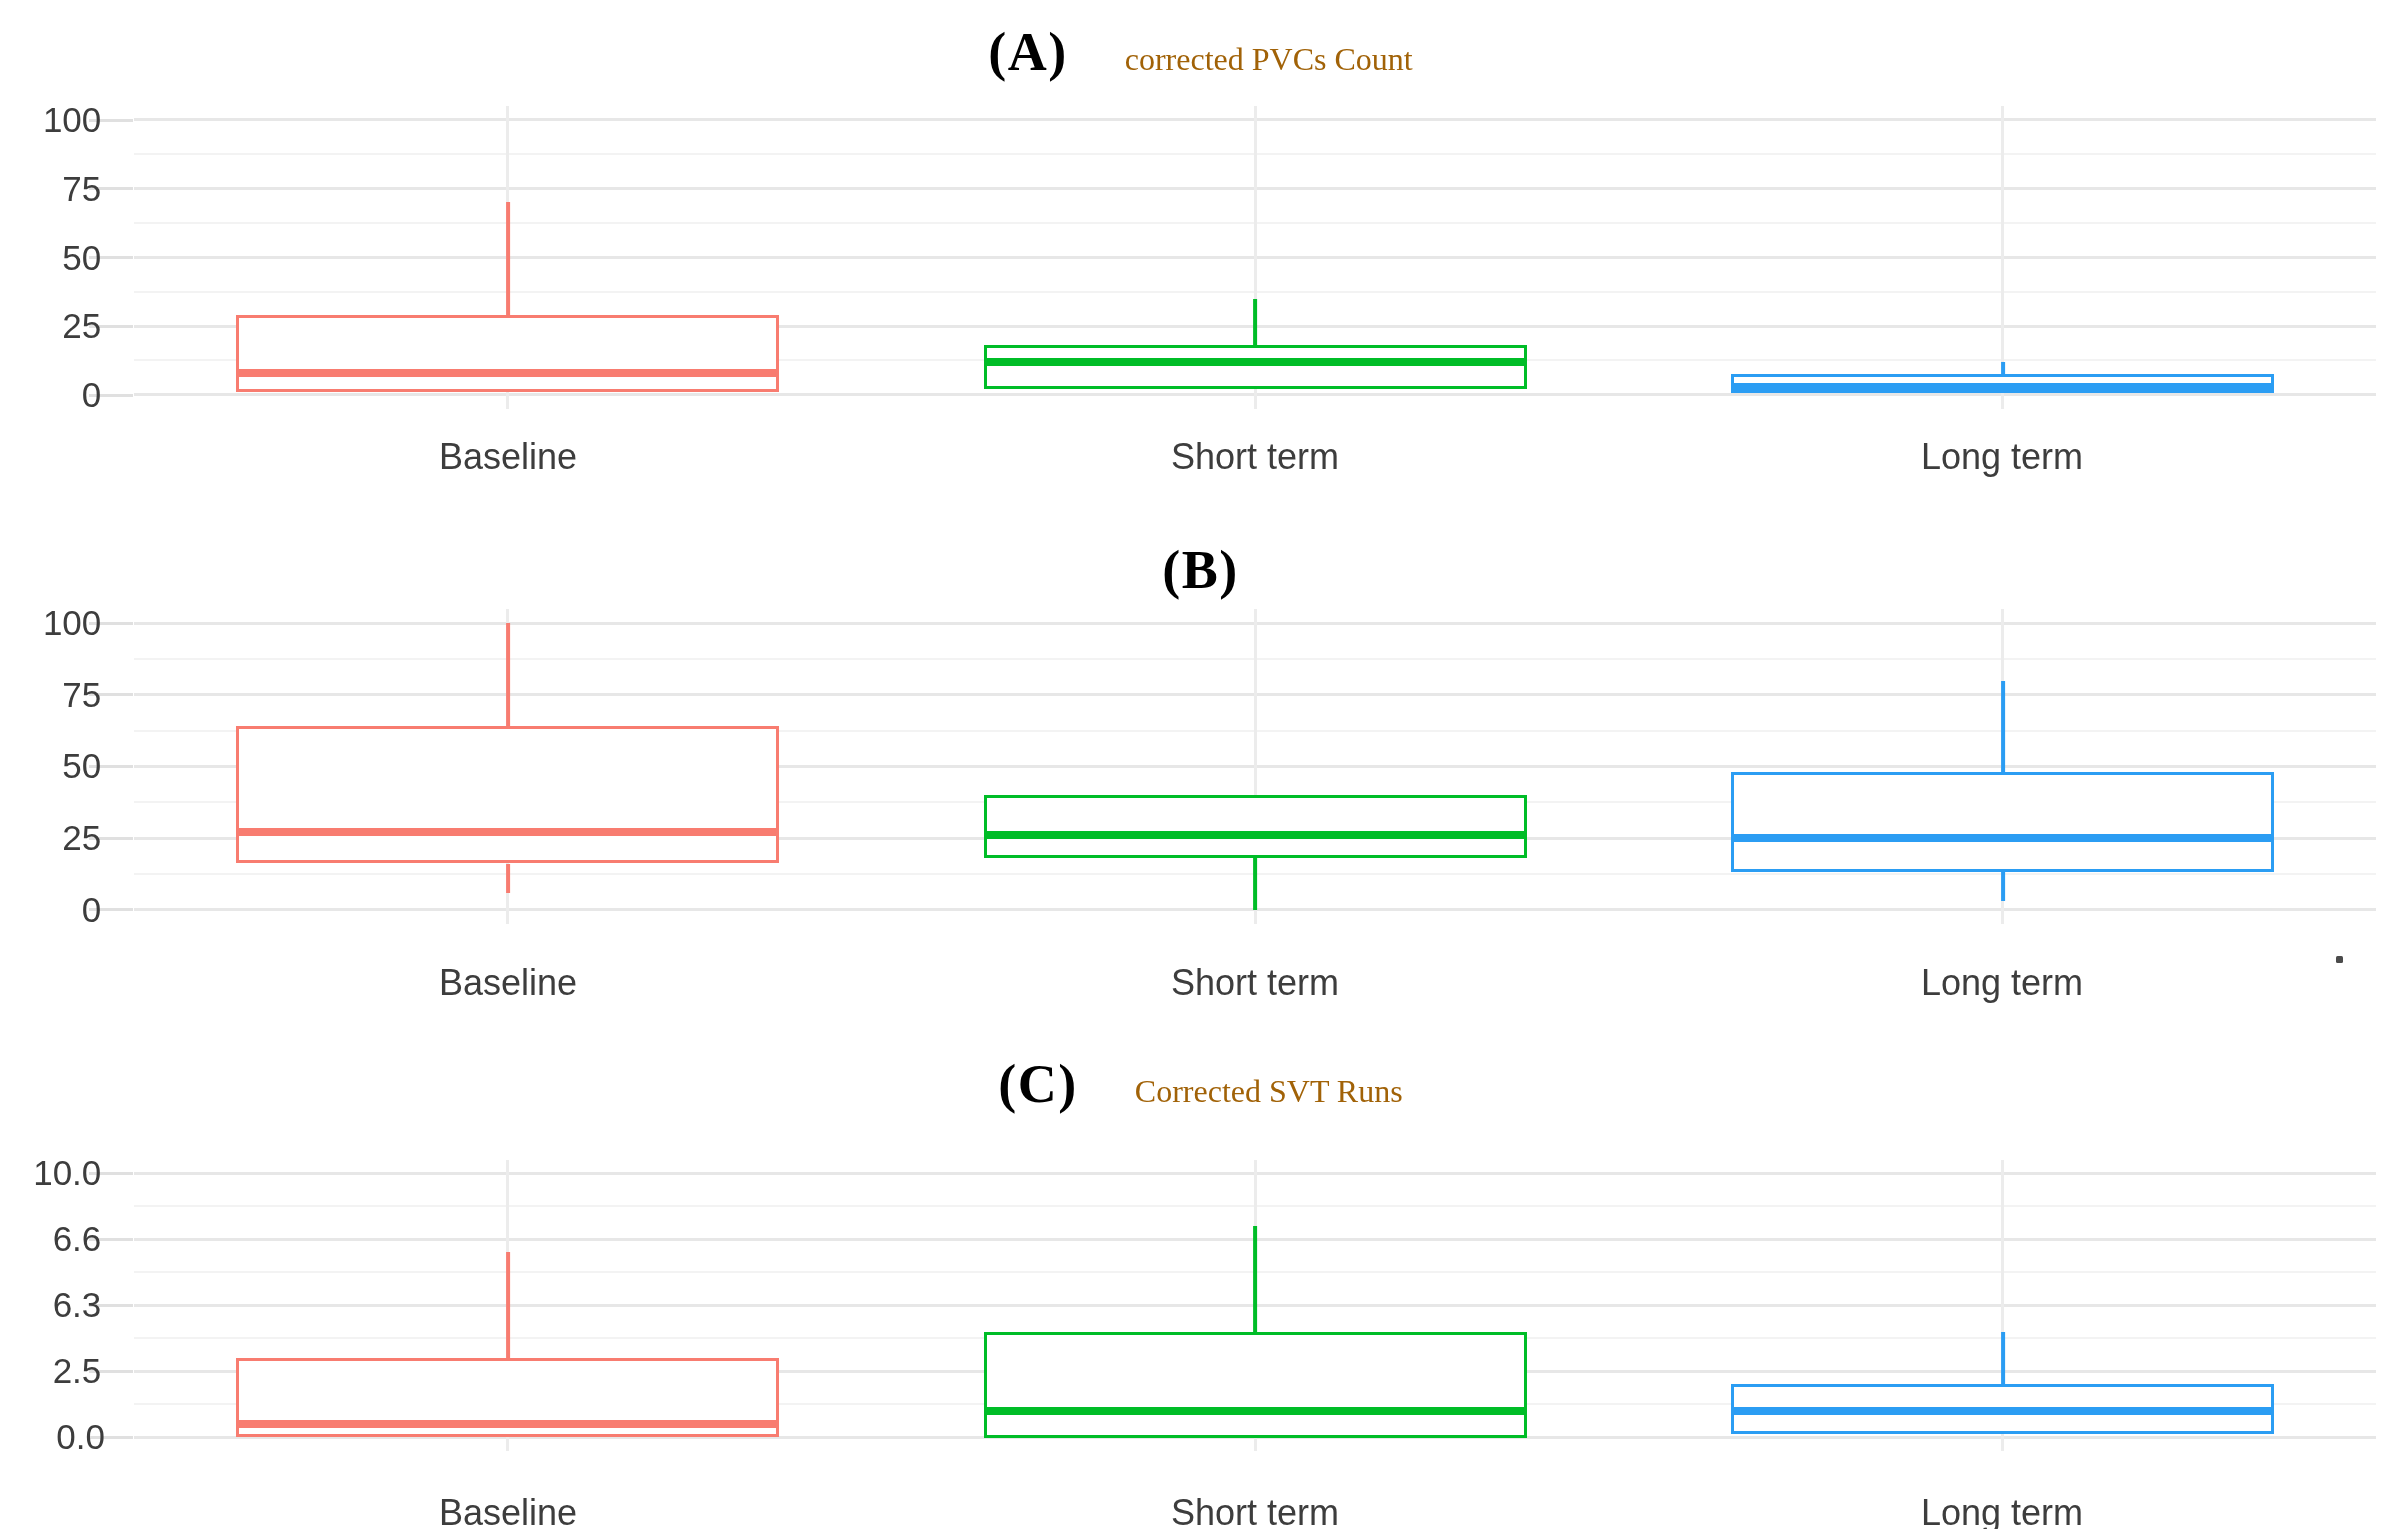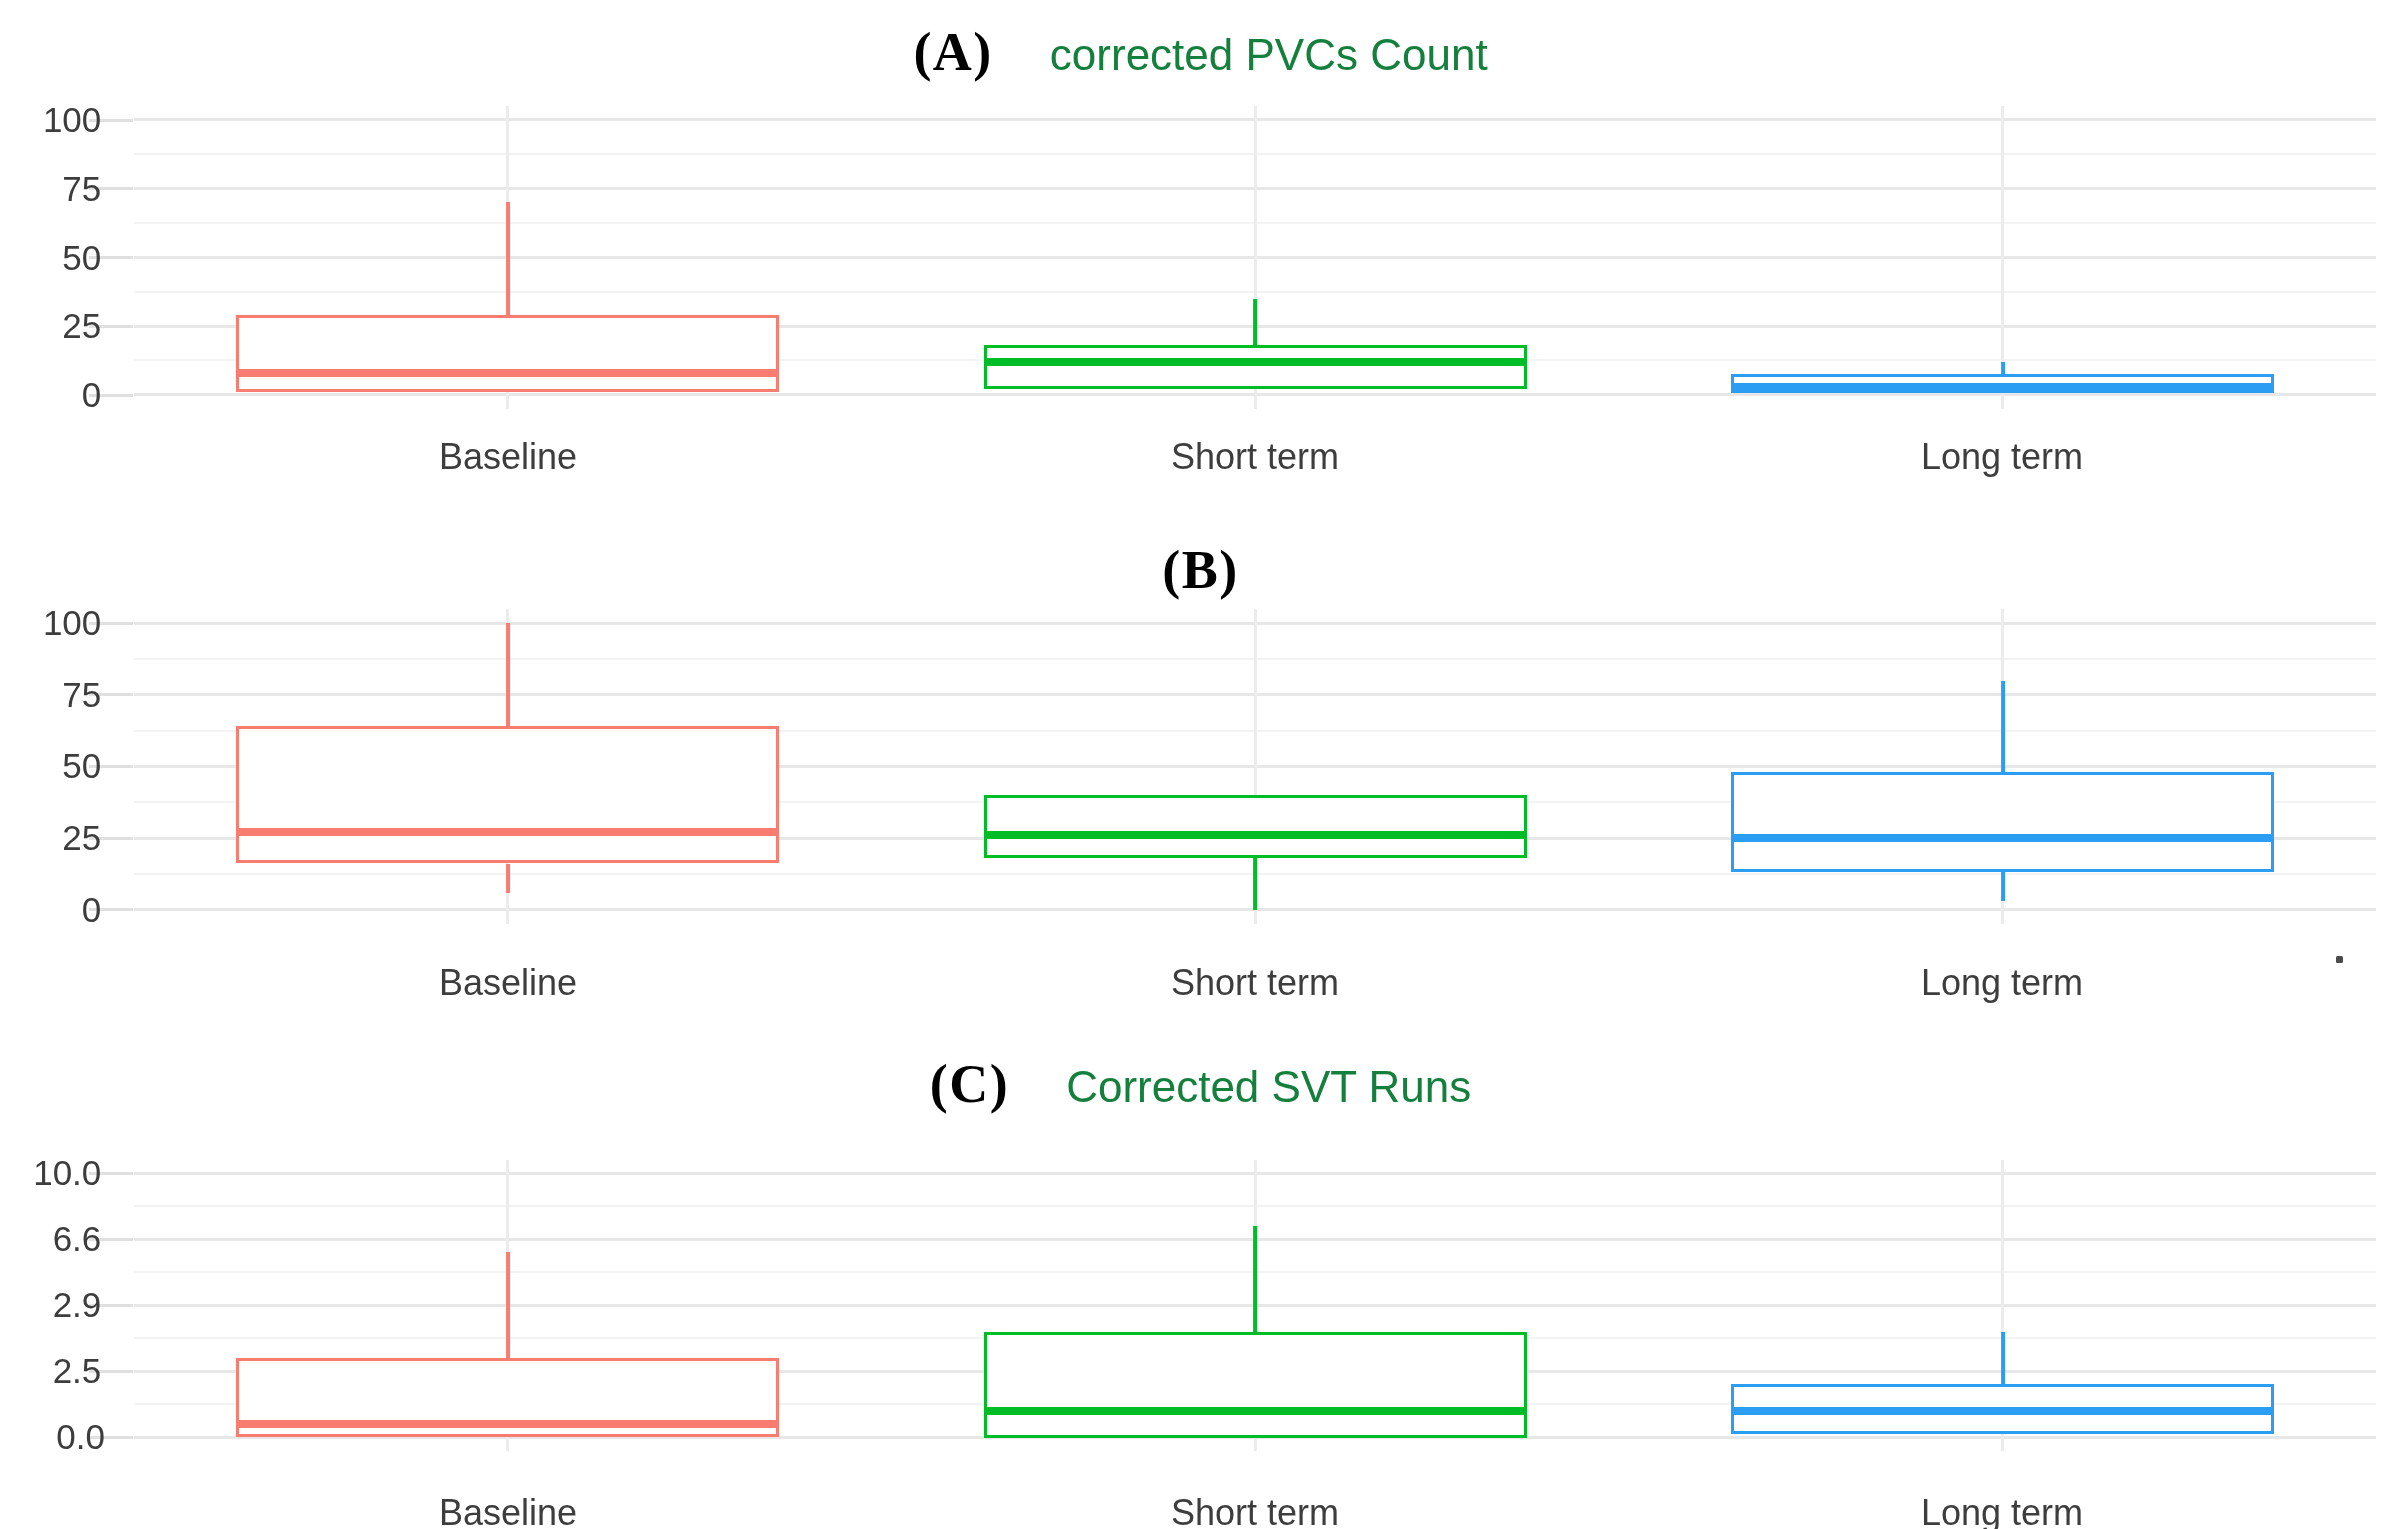--- a/index.html
+++ b/index.html
@@ -3,21 +3,21 @@
 <meta charset="utf-8">
 <style>
   html,body{margin:0;padding:0;background:#ffffff;}
   body{width:2401px;height:1530px;position:relative;overflow:hidden;
        font-family:"Liberation Sans", sans-serif;}
   .panel{position:absolute;left:0;width:2401px;}
   .title-row{position:absolute;left:0;width:100%;display:flex;
              justify-content:center;align-items:baseline;gap:57px;}
   .panel-label{font-family:"Liberation Serif", serif;font-weight:bold;
                font-size:54px;color:#000;letter-spacing:1.5px;}
-  .panel-title{font-family:Liberation Sans, sans-serif;font-size:44px;color:#15803d;}
+  .panel-title{font-family:Liberation Serif, serif;font-size:32px;color:#a16207;}
   .plot{position:absolute;background:#ffffff;}
   .gl{position:absolute;left:0;width:100%;}
   .gl.major{height:3.1px;background:#e7e7e7;}
   .gl.minor{height:2.3px;background:#f3f3f3;}
   .tick-stub{position:absolute;width:44px;height:3.1px;background:#e0e0e0;}
   .vgl{position:absolute;top:0;height:100%;width:3.1px;background:#ececec;}
   .ylab{position:absolute;text-align:right;font-size:35px;color:#3d3d3d;
         transform:translateY(-50%);}
   .xlab{position:absolute;font-size:36px;color:#3f3f3f;transform:translateX(-50%);
         white-space:nowrap;}
@@ -143,21 +143,21 @@
         <div class="vgl" style="left: 1867px; background: rgb(236, 236, 236);"></div>
         <div class="whisker" style="left: 1869px; top: 172px; height: 53px; background: rgb(43, 157, 243);"></div>
         <div class="box" style="left: 1597px; width: 543px; top: 224px; height: 50px; border-color: rgb(43, 157, 243);"></div>
         <div class="median" style="left: 1597px; width: 543px; top: 247px; background: rgb(43, 157, 243);"></div>
       </div>
       <div class="tick-stub" style="left: 89px; top: 412px;"></div>
       <div class="ylab" style="left: 19px; width: 86px; top: 413px; color: rgb(61, 61, 61);">0.0</div>
       <div class="tick-stub" style="left: 89px; top: 346px;"></div>
       <div class="ylab" style="left: 15.3px; width: 86px; top: 347px; color: rgb(61, 61, 61);">2.5</div>
       <div class="tick-stub" style="left: 89px; top: 280px;"></div>
-      <div class="ylab" style="left: 15.3px; width: 86px; top: 281px; color: rgb(61, 61, 61);">2.9</div>
+      <div class="ylab" style="left: 15.3px; width: 86px; top: 281px; color: rgb(61, 61, 61);">6.3</div>
       <div class="tick-stub" style="left: 89px; top: 214px;"></div>
       <div class="ylab" style="left: 15.3px; width: 86px; top: 215px; color: rgb(61, 61, 61);">6.6</div>
       <div class="tick-stub" style="left: 89px; top: 148px;"></div>
       <div class="ylab" style="left: 15.3px; width: 86px; top: 149px; color: rgb(61, 61, 61);">10.0</div>
       <div class="xlab" style="left: 508px; top: 468px; color: rgb(61, 61, 61);">Baseline</div>
       <div class="xlab" style="left: 1255px; top: 468px; color: rgb(61, 61, 61);">Short term</div>
       <div class="xlab" style="left: 2002px; top: 468px; color: rgb(61, 61, 61);">Long term</div>
     </div>
   </div>
 <div class="stray-dot" id="strayDot" style="left: 2336px; top: 956px;"></div>

